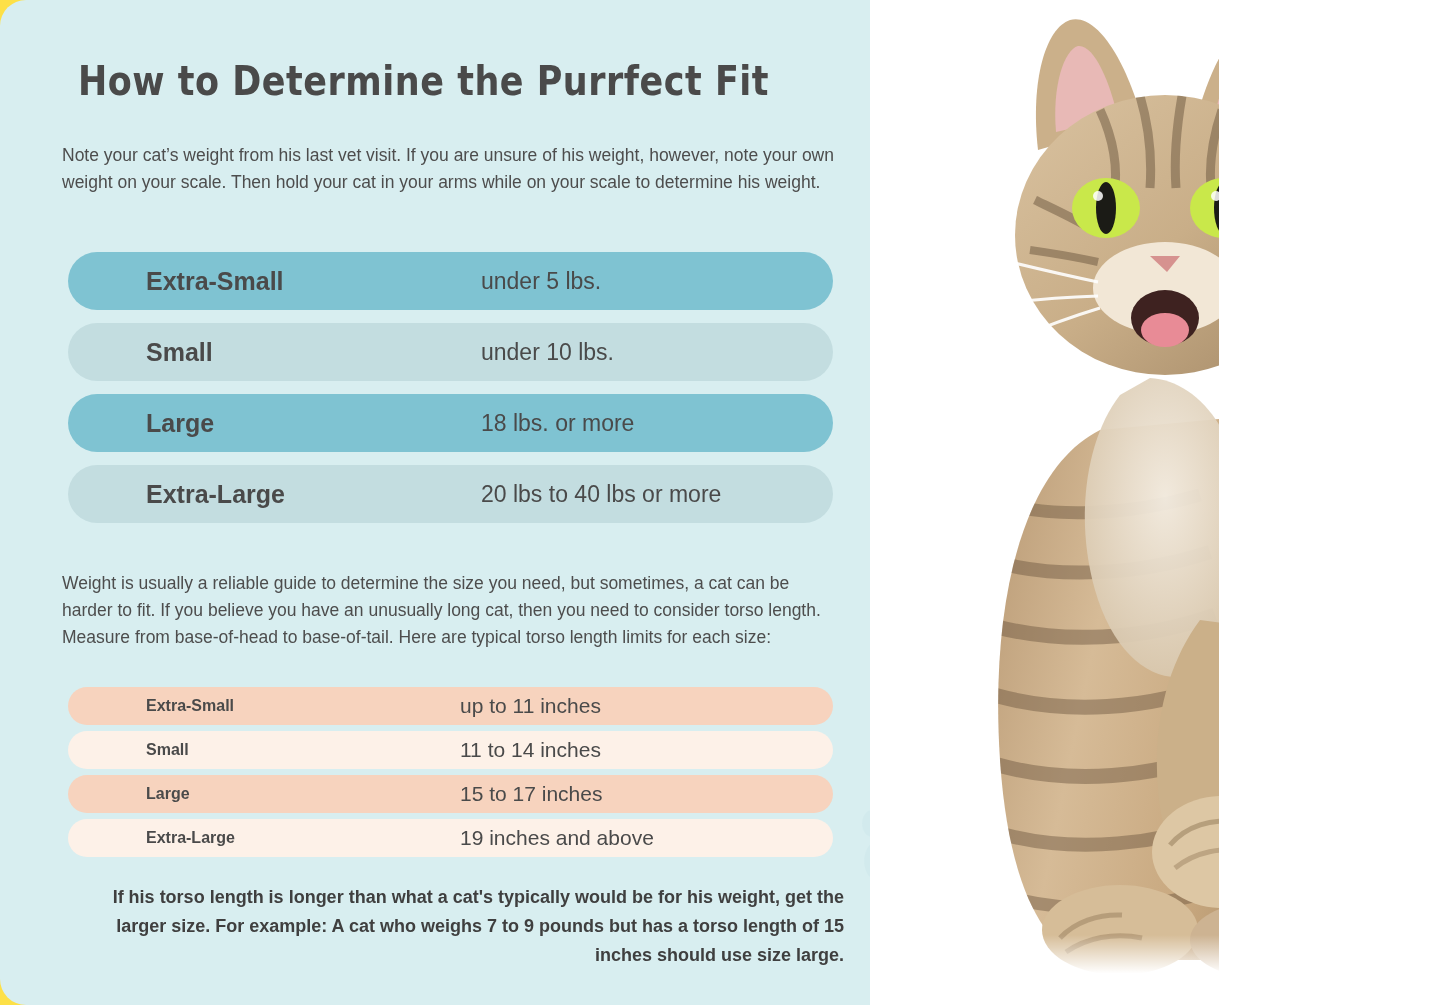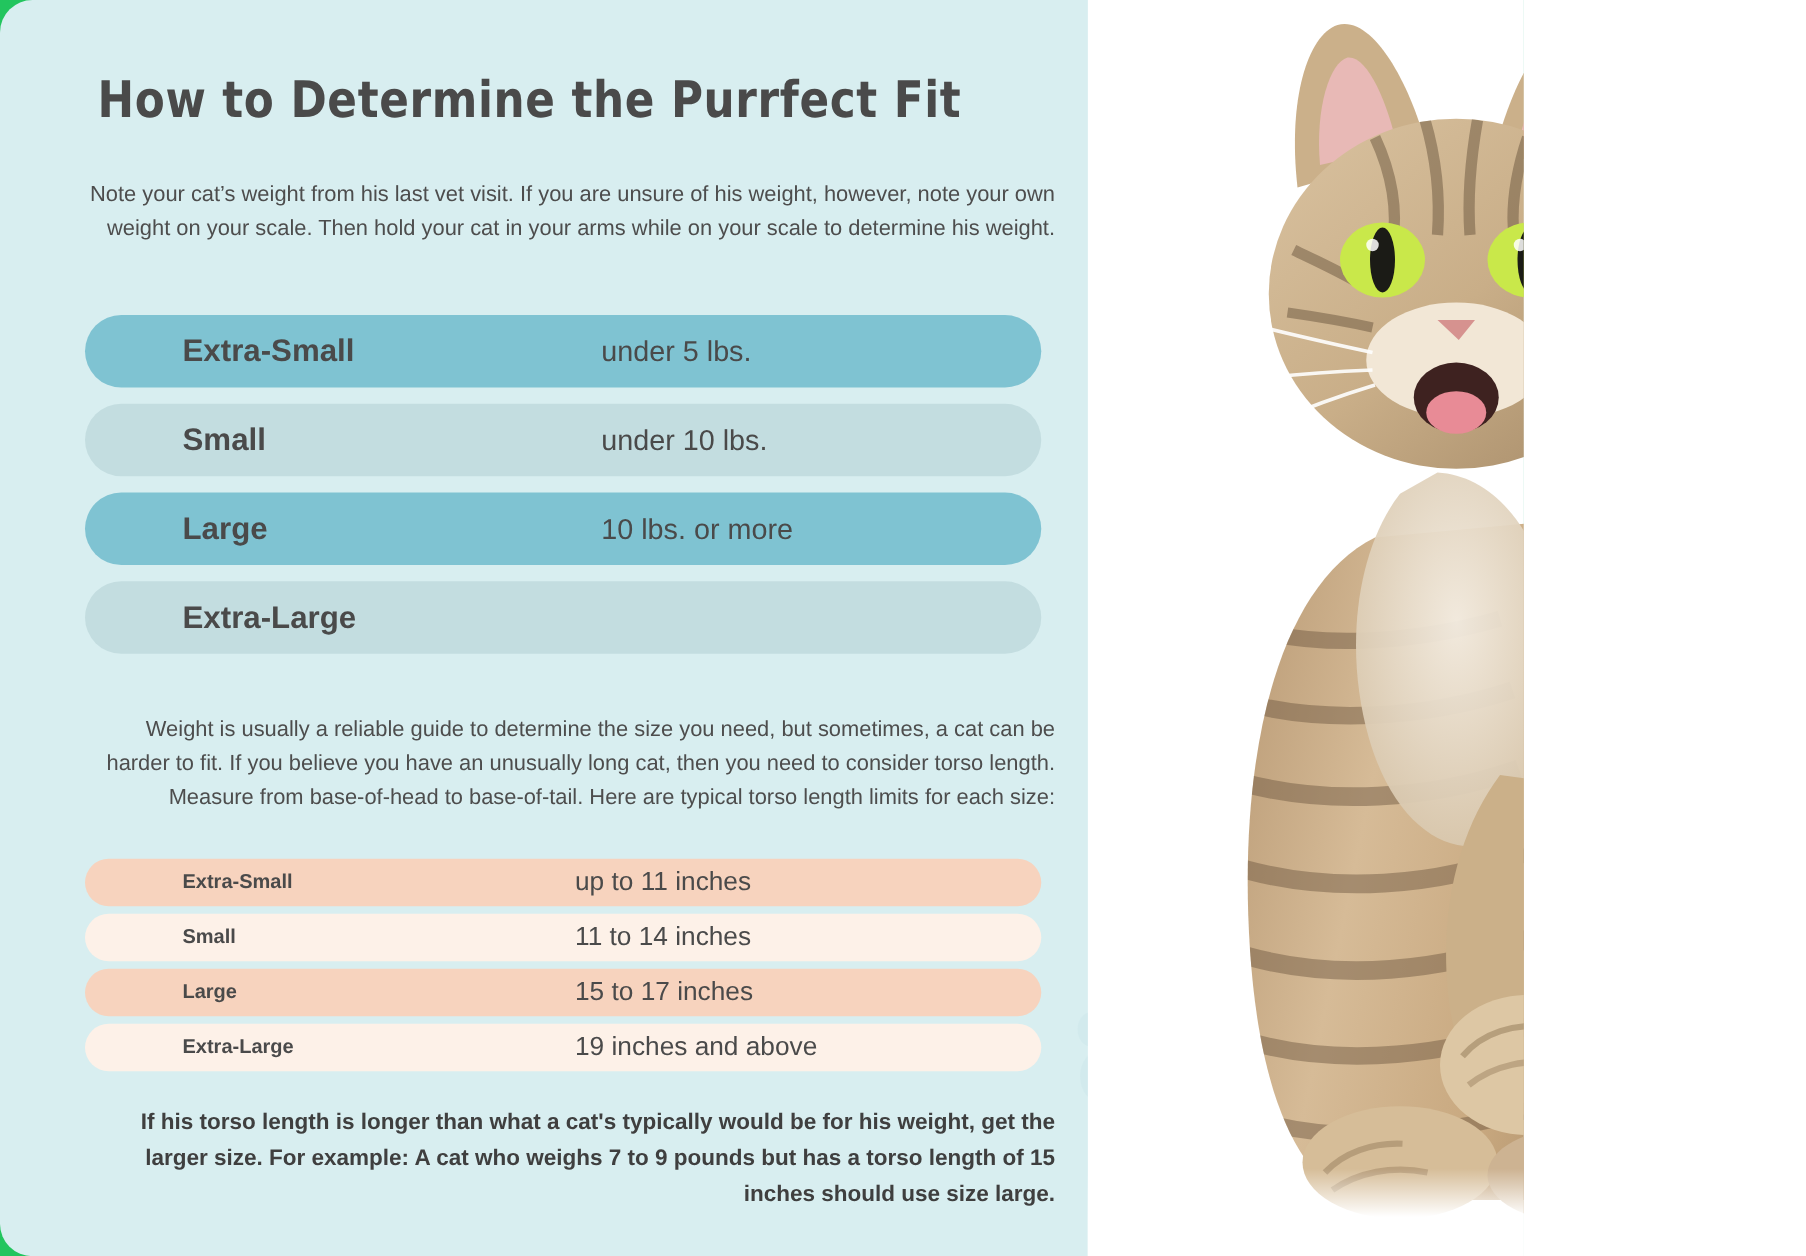--- a/index.html
+++ b/index.html
@@ -8,21 +8,21 @@
     background: #ffffff;
   }
   body {
     font-family: "Liberation Sans", sans-serif;
   }
   .page {
     position: relative;
     width: 1219px;
     height: 1005px;
     overflow: hidden;
-    background: #22c55e;
+    background: #fde047;
   }
   .card {
     position: absolute;
     left: 0;
     top: 0;
     width: 1445px;
     height: 1005px;
     background: #d8eef0;
     border-radius: 26px;
     overflow: hidden;
@@ -80,21 +80,21 @@
     color: #4a4a4a;
     letter-spacing: 0.5px;
     transform: scaleY(1.15);
     transform-origin: left top;
   }
   .para {
     position: absolute;
     color: #4d4d4d;
     font-size: 17.5px;
     line-height: 1.55;
-    text-align: right;
+    text-align: left;
   }
   .para-1 { left: 62px; top: 142px; width: 782px; }
   .para-2 { left: 62px; top: 570px; width: 782px; }
 
   .closing {
     position: absolute;
     left: 62px;
     top: 883px;
     width: 782px;
     text-align: right;
@@ -304,24 +304,25 @@
         <div class="wrow odd">
           <span class="lbl">Extra-Small</span>
           <span class="val">under 5 lbs.</span>
         </div>
         <div class="wrow even">
           <span class="lbl">Small</span>
           <span class="val">under 10 lbs.</span>
         </div>
         <div class="wrow odd">
           <span class="lbl">Large</span>
-          <span class="val">10 lbs. or more</span>
+          <span class="val">18 lbs. or more</span>
         </div>
         <div class="wrow even">
           <span class="lbl">Extra-Large</span>
+          <span class="val">20 lbs to 40 lbs or more</span>
         </div>
       </div>
 
       <div class="para para-2">Weight is usually a reliable guide to determine the size you need, but sometimes, a cat can be harder to fit. If you believe you have an unusually long cat, then you need to consider torso length. Measure from base-of-head to base-of-tail. Here are typical torso length limits for each size:</div>
 
       <div class="ttable">
         <div class="trow odd">
           <span class="lbl">Extra-Small</span>
           <span class="val">up to 11 inches</span>
         </div>

